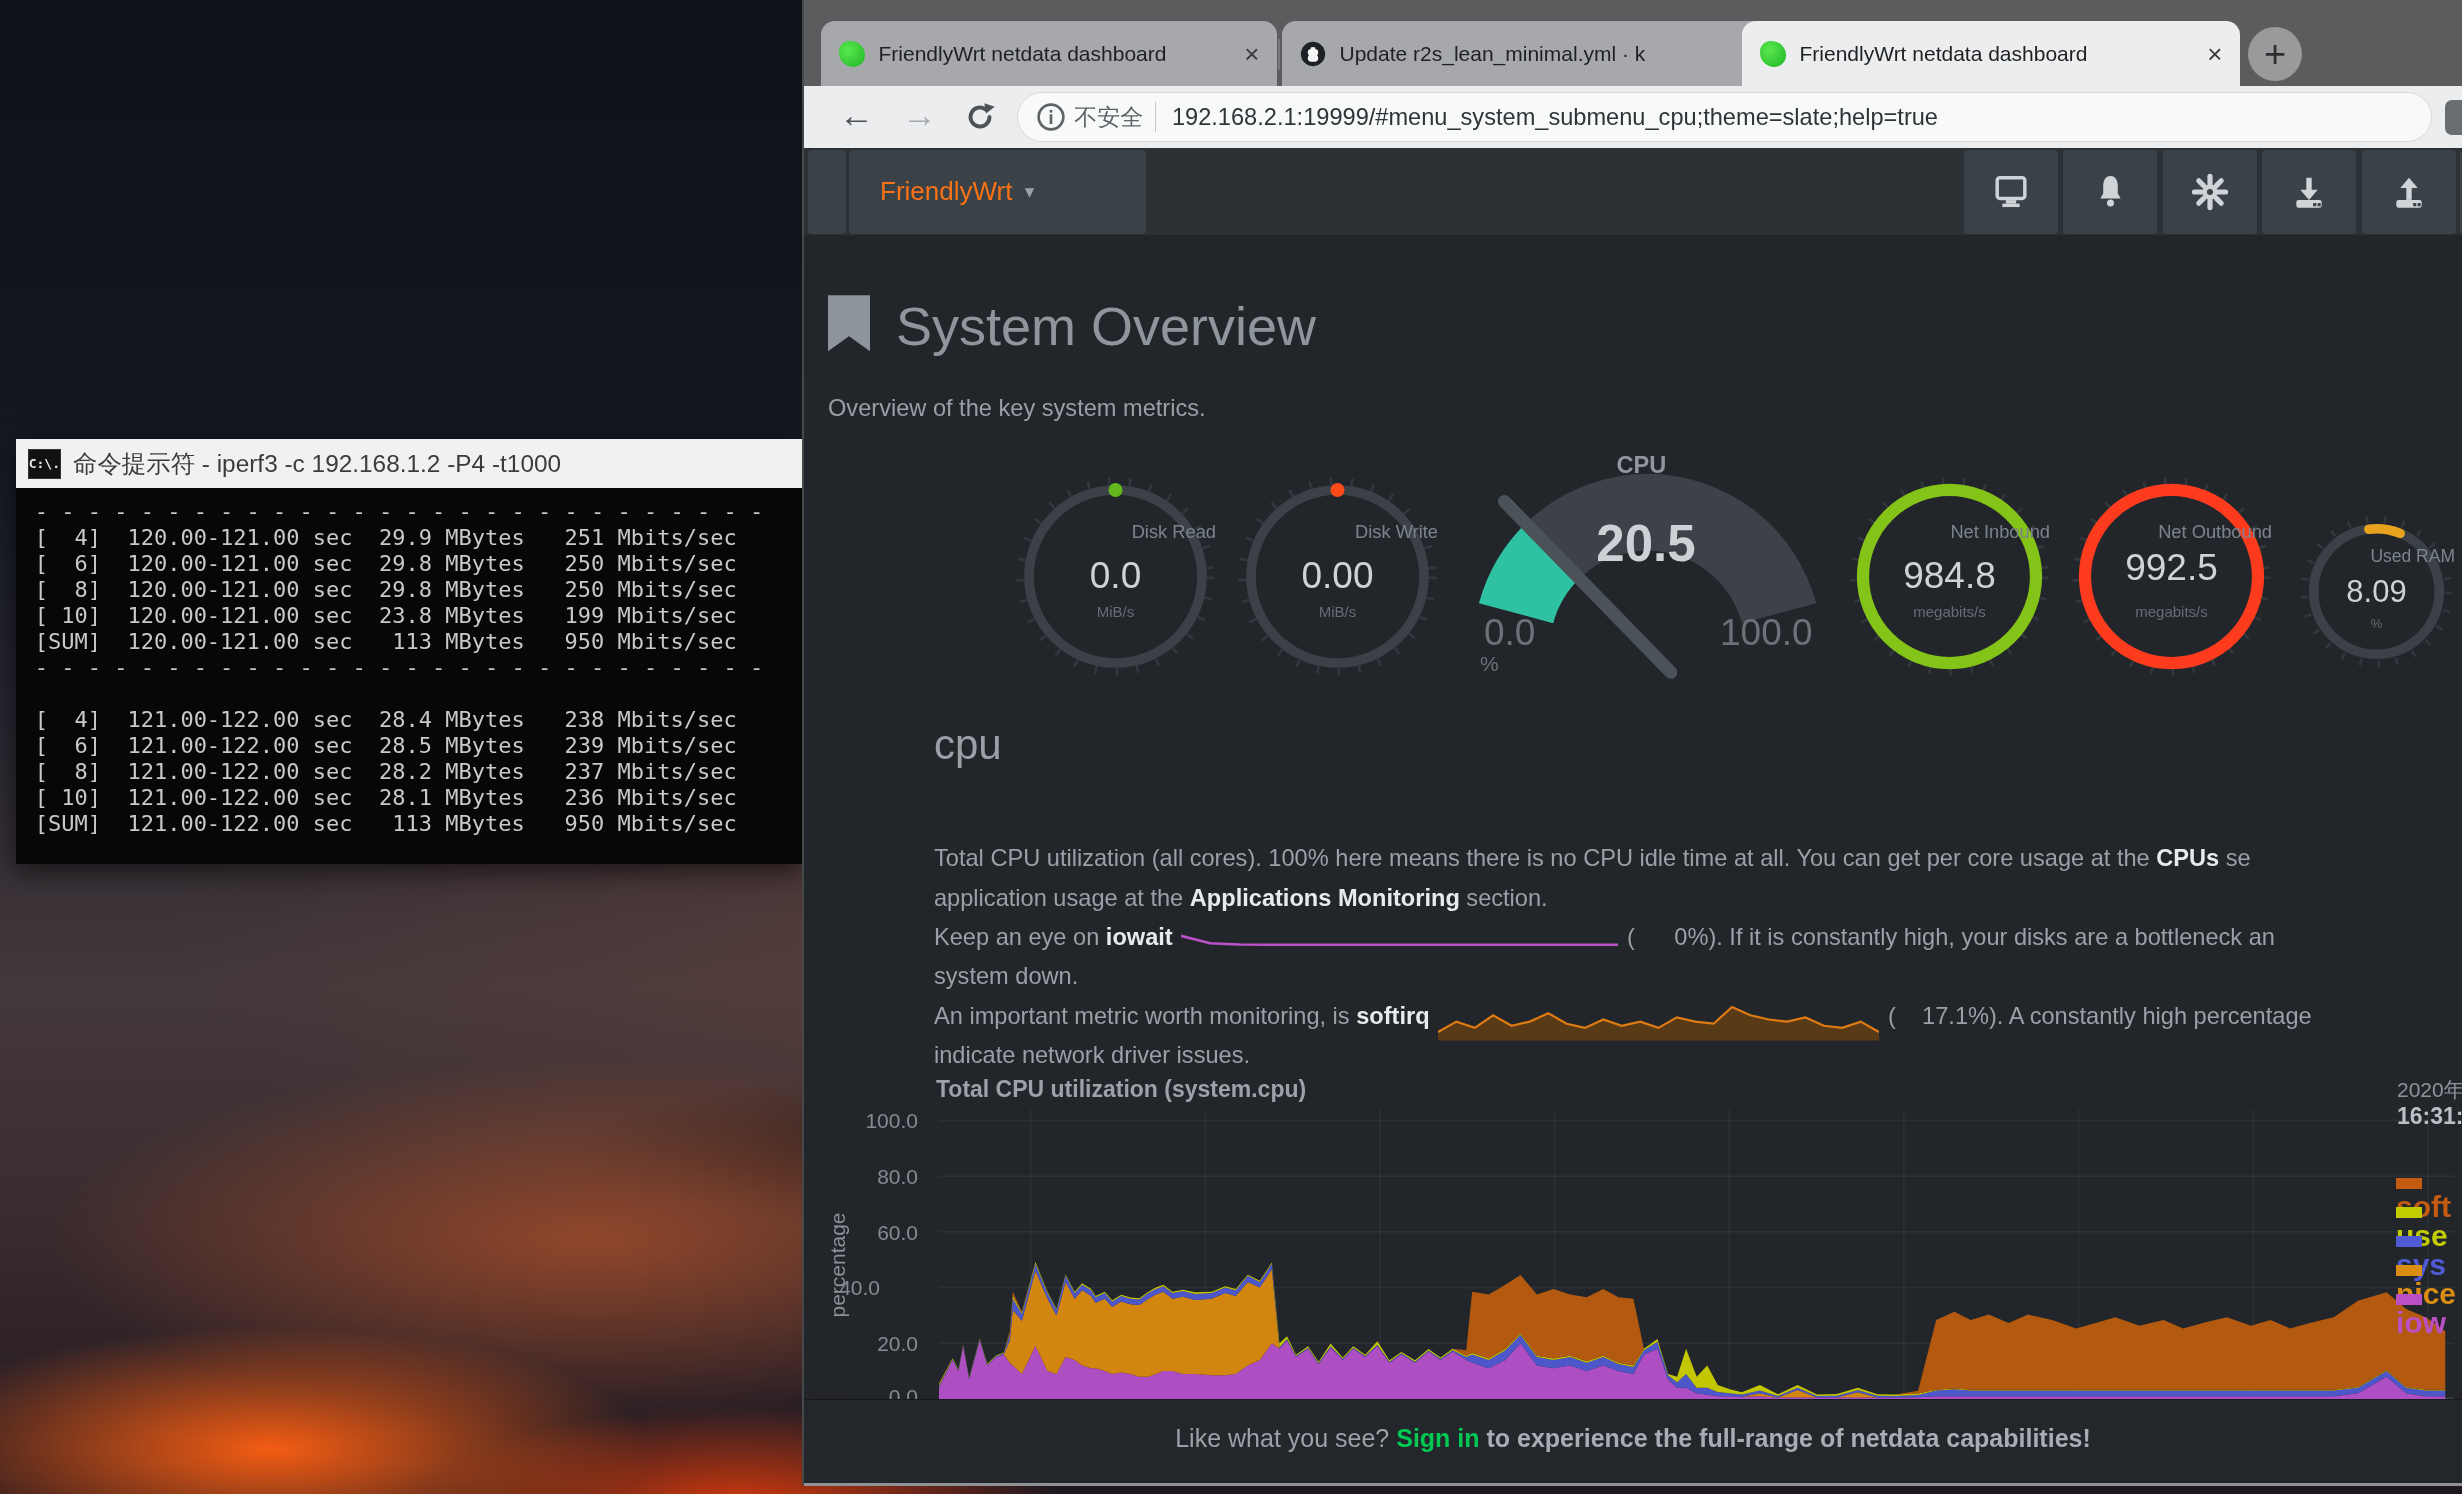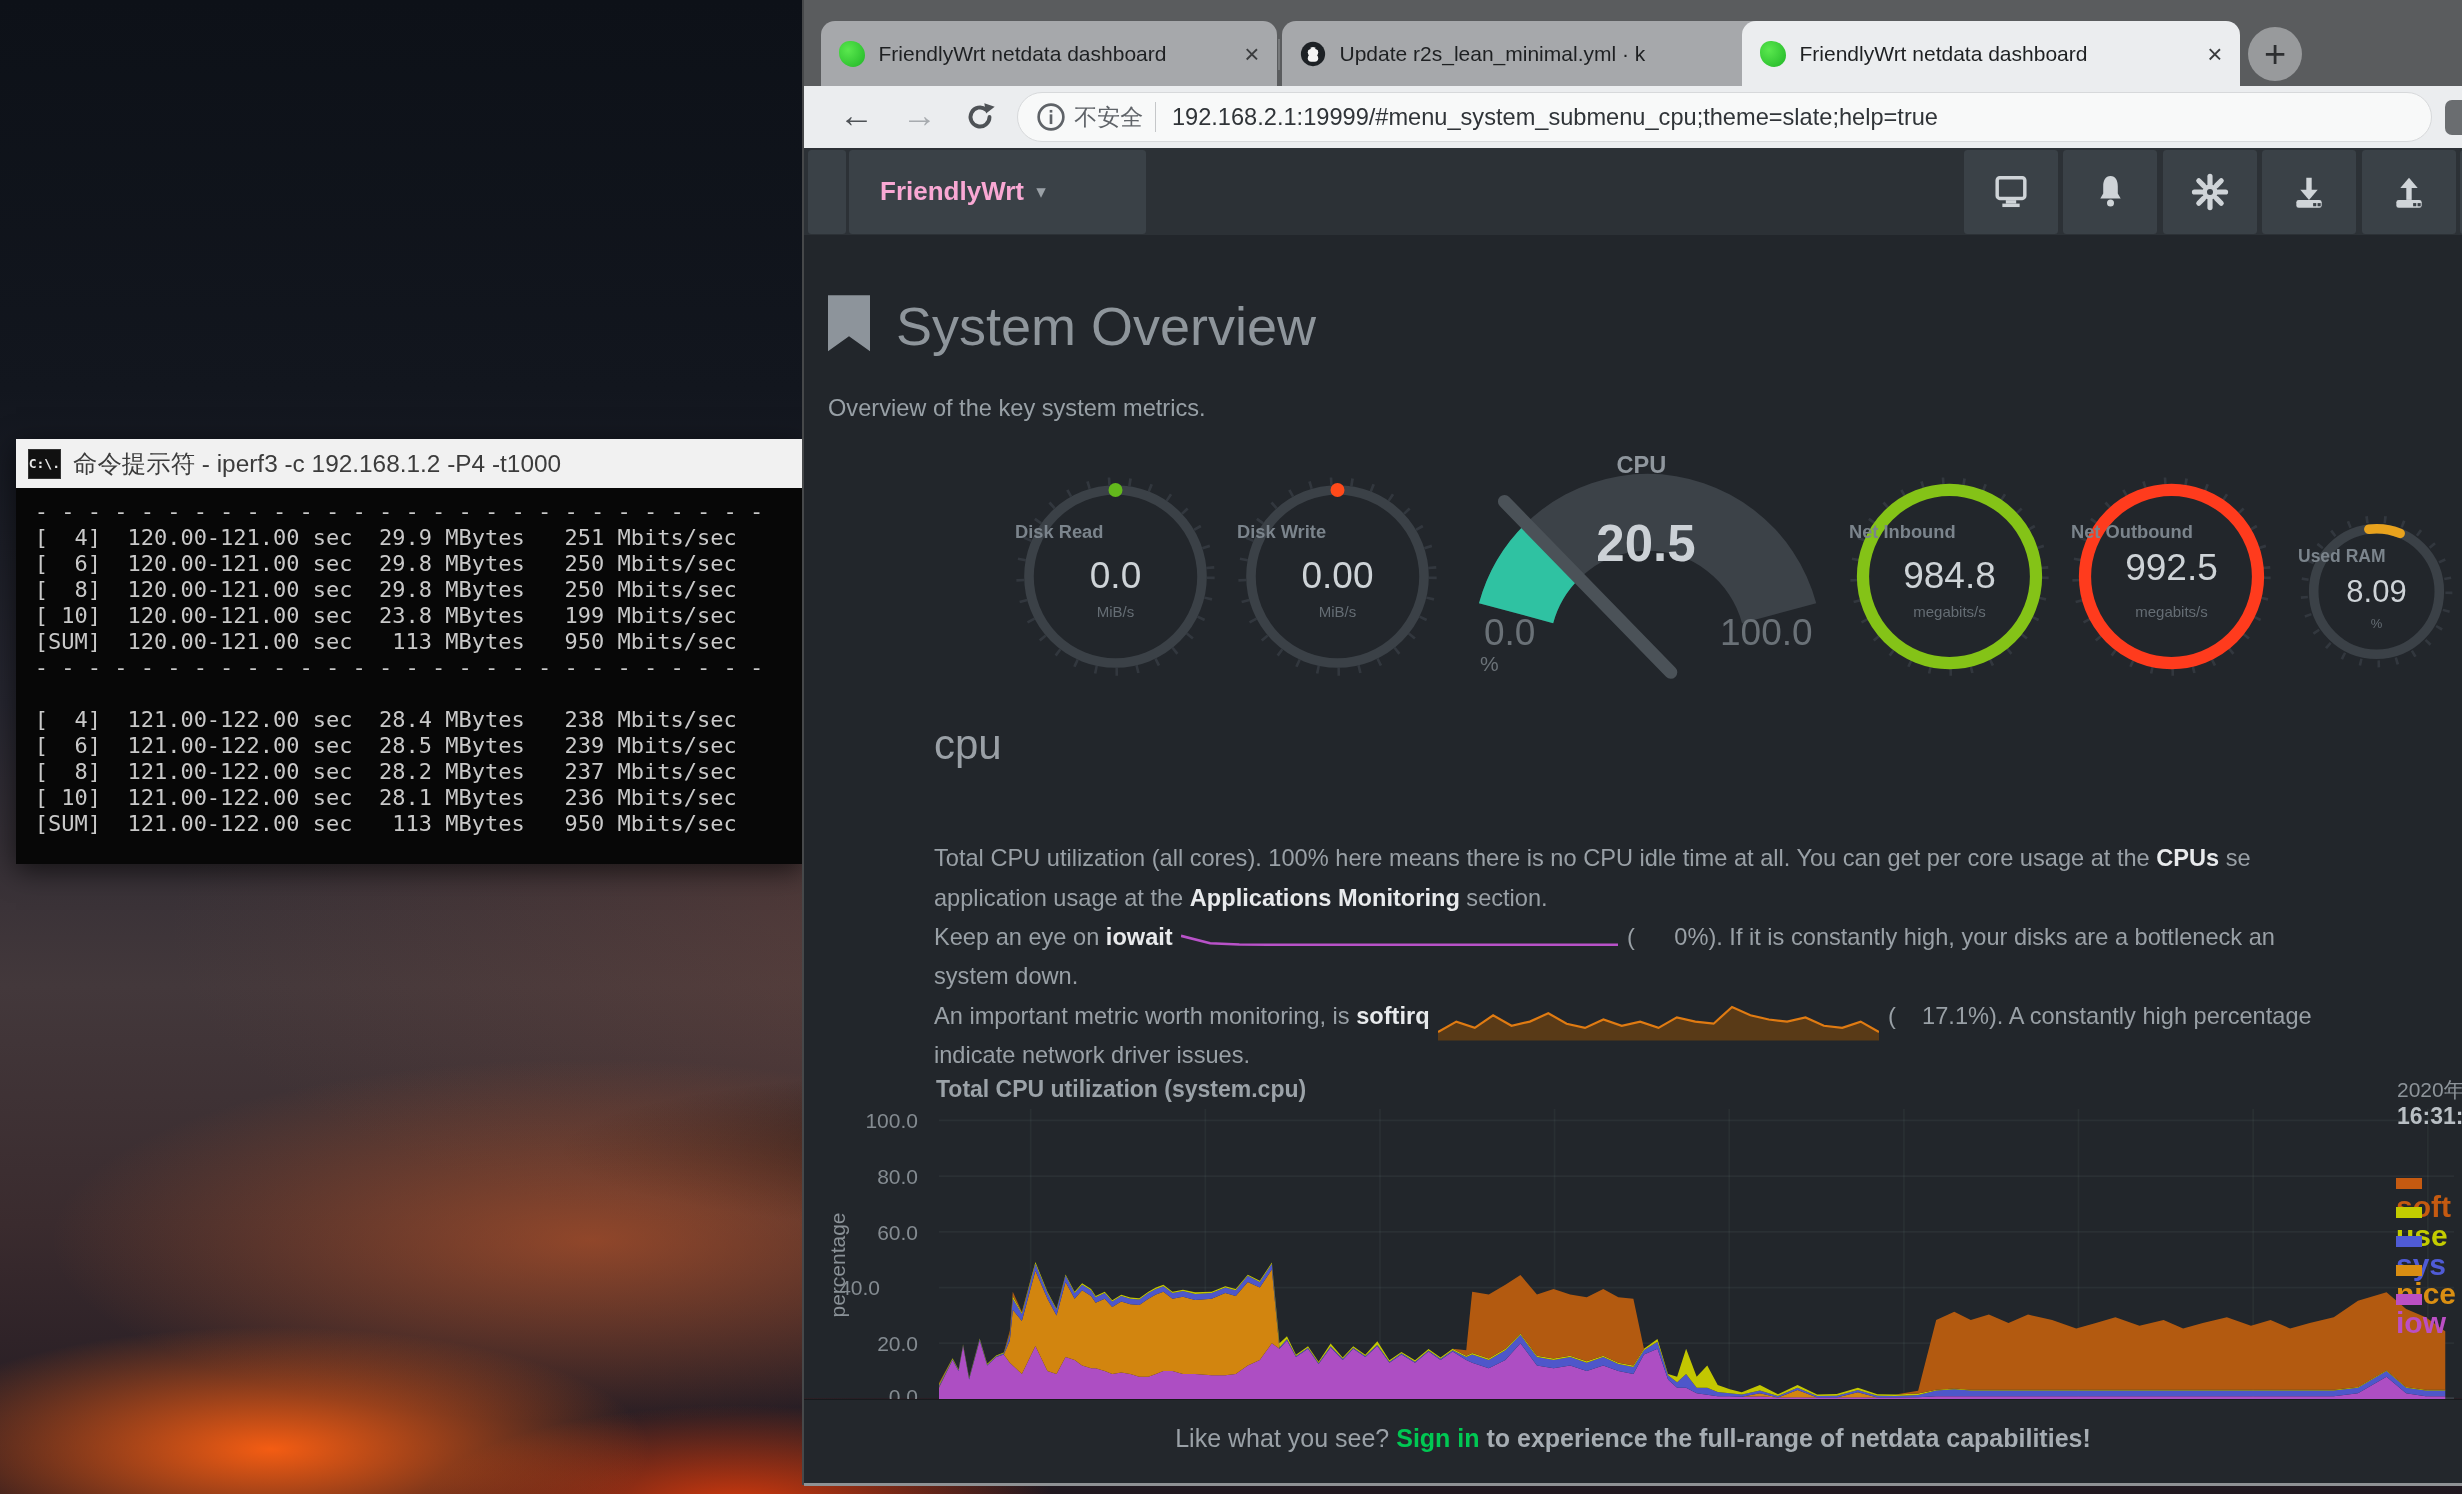--- a/index.html
+++ b/index.html
@@ -34,25 +34,25 @@
   .toolbar{background:#ebedef;}
   .navbtn{font-size:35px;line-height:1;}
   .omnibox{background:#f8f9f9;border:0.9px solid #d7d9db;border-radius:25px;display:flex;align-items:center;box-sizing:border-box;padding:0 17.5px;}
   .sec-label{font-size:23px;color:#5f6368;margin:0 12.2px 0 8.7px;}
   .url-text{font-size:23.6px;color:#303438;white-space:nowrap;overflow:hidden;}
   .omni-div{width:0.9px;height:30px;background:#c5c7c9;margin-right:15.7px;}
   
   .nd-page{background:#22262b;}
   .nd-navbar{background:#2c3136;}
   .nd-tile{background:#3a4147;border-radius:3.5px;display:flex;align-items:center;justify-content:center;}
-  .brand-txt{font-size:26px;color:#f9a8d4;font-weight:bold;}
+  .brand-txt{font-size:26px;color:#f97316;}
   .caret{font-size:19px;color:#9aa1a7;margin-left:12.2px;}
   .nd-h1{font-size:54px;color:#8e959b;}
   .nd-sub{font-size:23.6px;color:#98a0a6;}
-  .g-label{font-size:18.3px;font-weight:bold;color:#7b848c;text-align:left;}
+  .g-label{font-size:18.3px;font-weight:normal;color:#7b848c;text-align:right;}
   .g-value{font-size:37px;color:#ced3d7;text-align:center;}
   .g-unit{font-size:15px;color:#656d74;text-align:center;}
   .cpu-val{font-size:51px;font-weight:bold;color:#ccd1d6;}
   .cpu-minmax{font-size:37px;color:#6a7177;}
   .cpu-top{font-size:23.6px;font-weight:bold;color:#8f969d;}
   .cpu-pct{font-size:21px;color:#6a7177;}
   .sec-h{font-size:42px;color:#9aa0a6;}
   .para{font-size:23.6px;color:#99a0a6;white-space:nowrap;}
   .para b{color:#e8eaec;}
   .spark{vertical-align:middle;margin:0 8.7px;}

